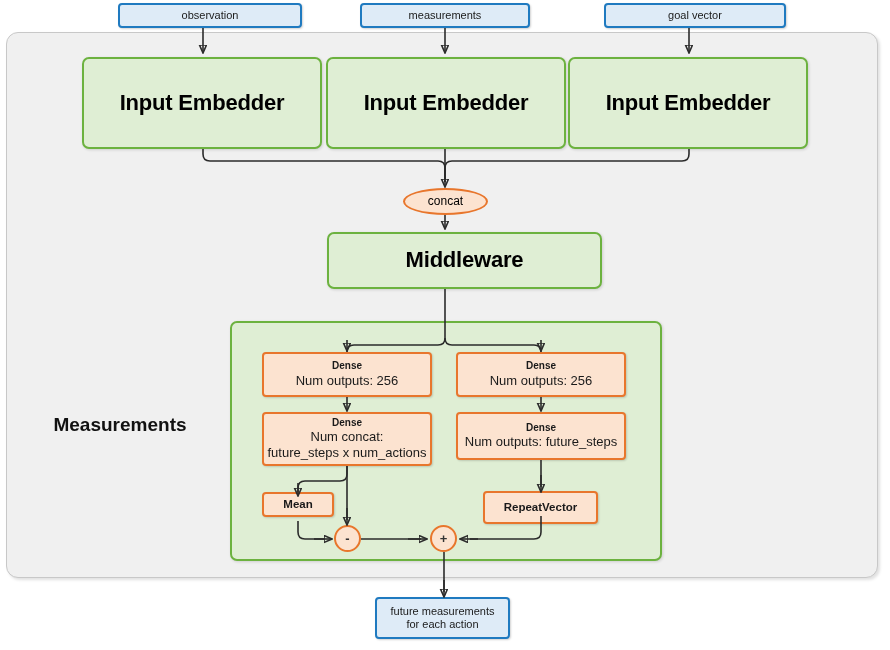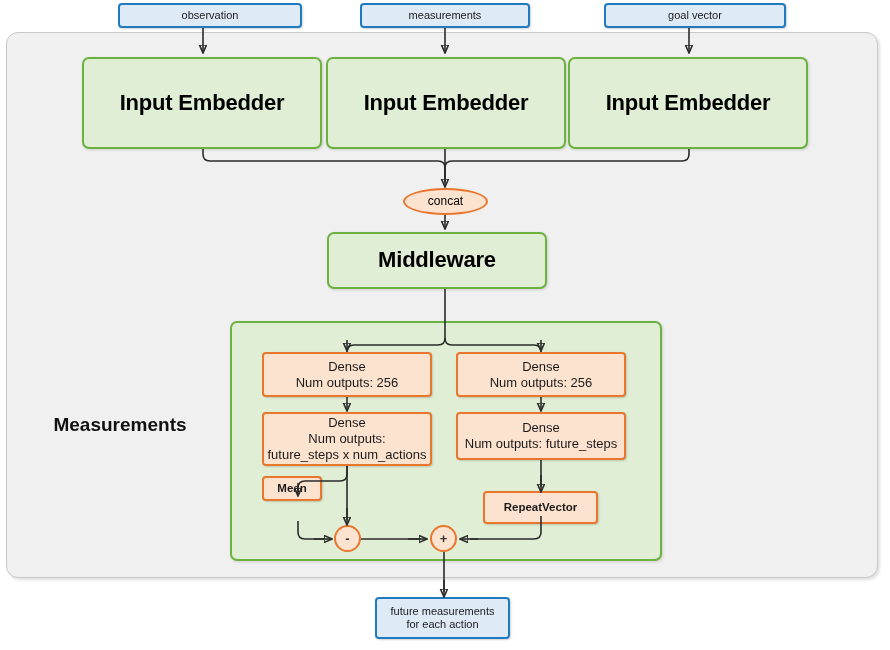--- a/index.html
+++ b/index.html
@@ -32,21 +32,21 @@
   }
   .green-box.big-label{font-size:22px;font-weight:bold;letter-spacing:-0.2px;text-align:center;}
 
   
   .orange-box{
     background:#fce3d0;border:2px solid #e8762c;border-radius:4px;
     font-size:10.5px;color:#1a1a1a;
     box-shadow:1px 1px 2px rgba(0,0,0,0.15);
     flex-direction:column;
   }
-  .orange-box .ttl{font-weight:normal;font-size:13px;}
+  .orange-box .ttl{font-weight:bold;font-size:10px;}
   .orange-box .sub{font-size:13px;}
   .orange-box.single{font-weight:bold;font-size:11.5px;}
 
   
   .ellipse{
     background:#fce3d0;border:2px solid #e8762c;border-radius:50%;
     font-size:12px;
   }
 
   
@@ -89,42 +89,42 @@
     <span>Input Embedder</span>
   </div>
   <div class="node green-box big-label" style="left:568px;top:57px;width:240px;height:92px;">
     <span>Input Embedder</span>
   </div>
 
   <div class="node ellipse" style="left:403px;top:188px;width:85px;height:27px;">
     <span>concat</span>
   </div>
 
-  <div class="node green-box big-label" style="left:327px;top:232px;width:220px;height:57px;">
+  <div class="node green-box big-label" style="left:327px;top:232px;width:275px;height:57px;">
     <span>Middleware</span>
   </div>
 
   <div class="node green-box" style="left:230px;top:321px;width:432px;height:240px;"></div>
 
   <div class="head-title" style="left:20px;top:413px;width:200px;">
     <span>Measurements</span><br>
   </div>
 
   <div class="node orange-box" style="left:262px;top:352px;width:170px;height:45px;">
     <span class="ttl">Dense</span>
     <span class="sub">Num outputs: 256</span>
   </div>
 
   <div class="node orange-box" style="left:262px;top:412px;width:170px;height:54px;">
     <span class="ttl">Dense</span>
-    <span class="sub">Num outputs:</span>
+    <span class="sub">Num concat:</span>
     <span class="sub">future_steps x num_actions</span>
   </div>
 
-  <div class="node orange-box single" style="left:262px;top:476px;width:60px;height:25px;">
+  <div class="node orange-box single" style="left:262px;top:492px;width:72px;height:25px;">
     <span>Mean</span>
   </div>
 
   <div class="node op-circle" style="left:334px;top:525px;width:27px;height:27px;">
     <span>-</span>
   </div>
 
   <div class="node orange-box" style="left:456px;top:352px;width:170px;height:45px;">
     <span class="ttl">Dense</span>
     <span class="sub">Num outputs: 256</span>

